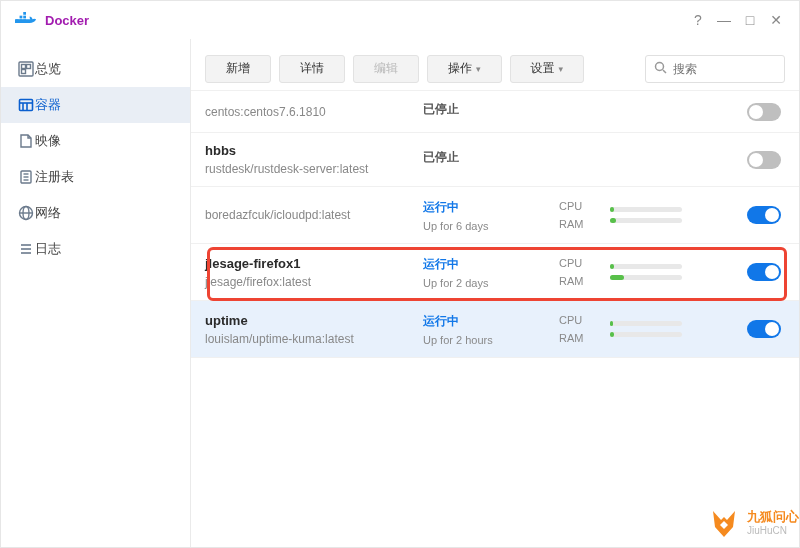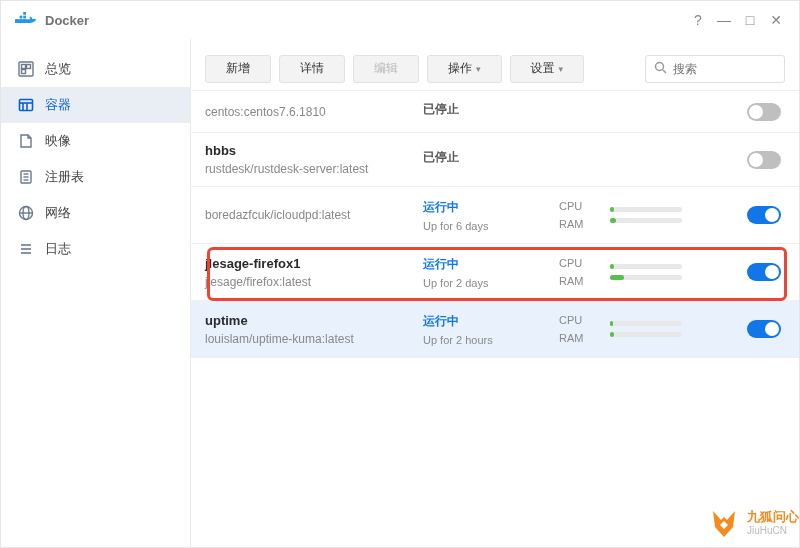--- a/index.html
+++ b/index.html
@@ -1,25 +1,25 @@
 <!DOCTYPE html>
 <html><head>
 <meta charset="utf-8">
 <style>
   * { box-sizing: border-box; margin: 0; padding: 0; font-family: "Microsoft YaHei", "PingFang SC", Arial, sans-serif; }
   html, body { width: 800px; height: 548px; background: #fff; overflow: hidden; }
   .window { width: 800px; height: 548px; background: #fff; display: flex; flex-direction: column; border: 1px solid #e6e6e6; box-shadow: 0 2px 20px rgba(0,0,0,0.1); position: relative; }
   .titlebar { height: 38px; display: flex; align-items: center; padding: 0 10px 0 14px; }
   .titlebar .logo { width: 22px; height: 16px; margin-right: 8px; }
-  .titlebar .title { font-size: 13px; color: #737373; font-weight: 600; }
+  .titlebar .title { font-size: 13px; color: #a21caf; font-weight: 600; }
   .titlebar .spacer { flex: 1; }
   .winbtn { width: 26px; height: 26px; display: flex; align-items: center; justify-content: center; color: #888; font-size: 14px; cursor: pointer; }
   .body { flex: 1; display: flex; }
   .sidebar { width: 190px; border-right: 1px solid #eaeaea; padding-top: 12px; }
-  .sb-item { height: 36px; display: flex; align-items: center; padding: 0 16px; font-size: 13px; color: #444; cursor: pointer; gap: 10px; }
+  .sb-item { height: 36px; display: flex; align-items: center; padding: 0 16px; font-size: 13px; color: #444; cursor: pointer; }
   .sb-item.active { background: #e9eef5; color: #0a5fcf; font-weight: 400; }
   .sb-item.active .sb-icon svg path, .sb-item.active .sb-icon svg rect { stroke: #0a5fcf; fill: none; }
   .sb-icon { width: 18px; height: 18px; display: flex; align-items: center; justify-content: center; color: #6b7a8c; }
   .main { flex: 1; display: flex; flex-direction: column; }
   .toolbar { height: 44px; display: flex; align-items: center; padding: 0 14px; gap: 8px; border-bottom: 1px solid #f0f0f0; margin-top: 8px; }
   .tbtn { height: 28px; padding: 0 20px; background: #f3f3f3; border: 1px solid #e2e2e2; border-radius: 3px; font-size: 12px; color: #333; display: inline-flex; align-items: center; cursor: pointer; gap: 4px; }
   .tbtn.disabled { color: #b8b8b8; cursor: default; }
   .tbtn .caret { font-size: 9px; color: #888; }
   .toolbar .spacer { flex: 1; }
   .search { height: 28px; width: 140px; border: 1px solid #e0e0e0; border-radius: 3px; display: flex; align-items: center; padding: 0 8px; gap: 6px; }

